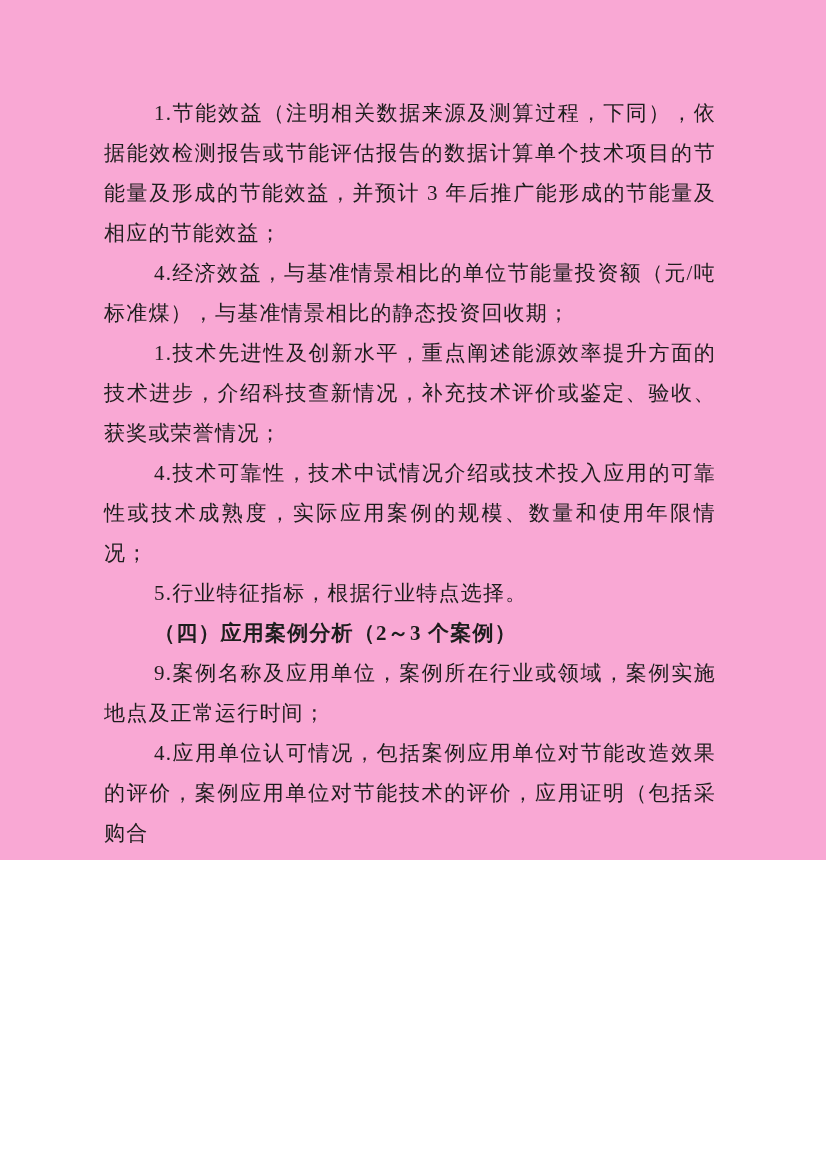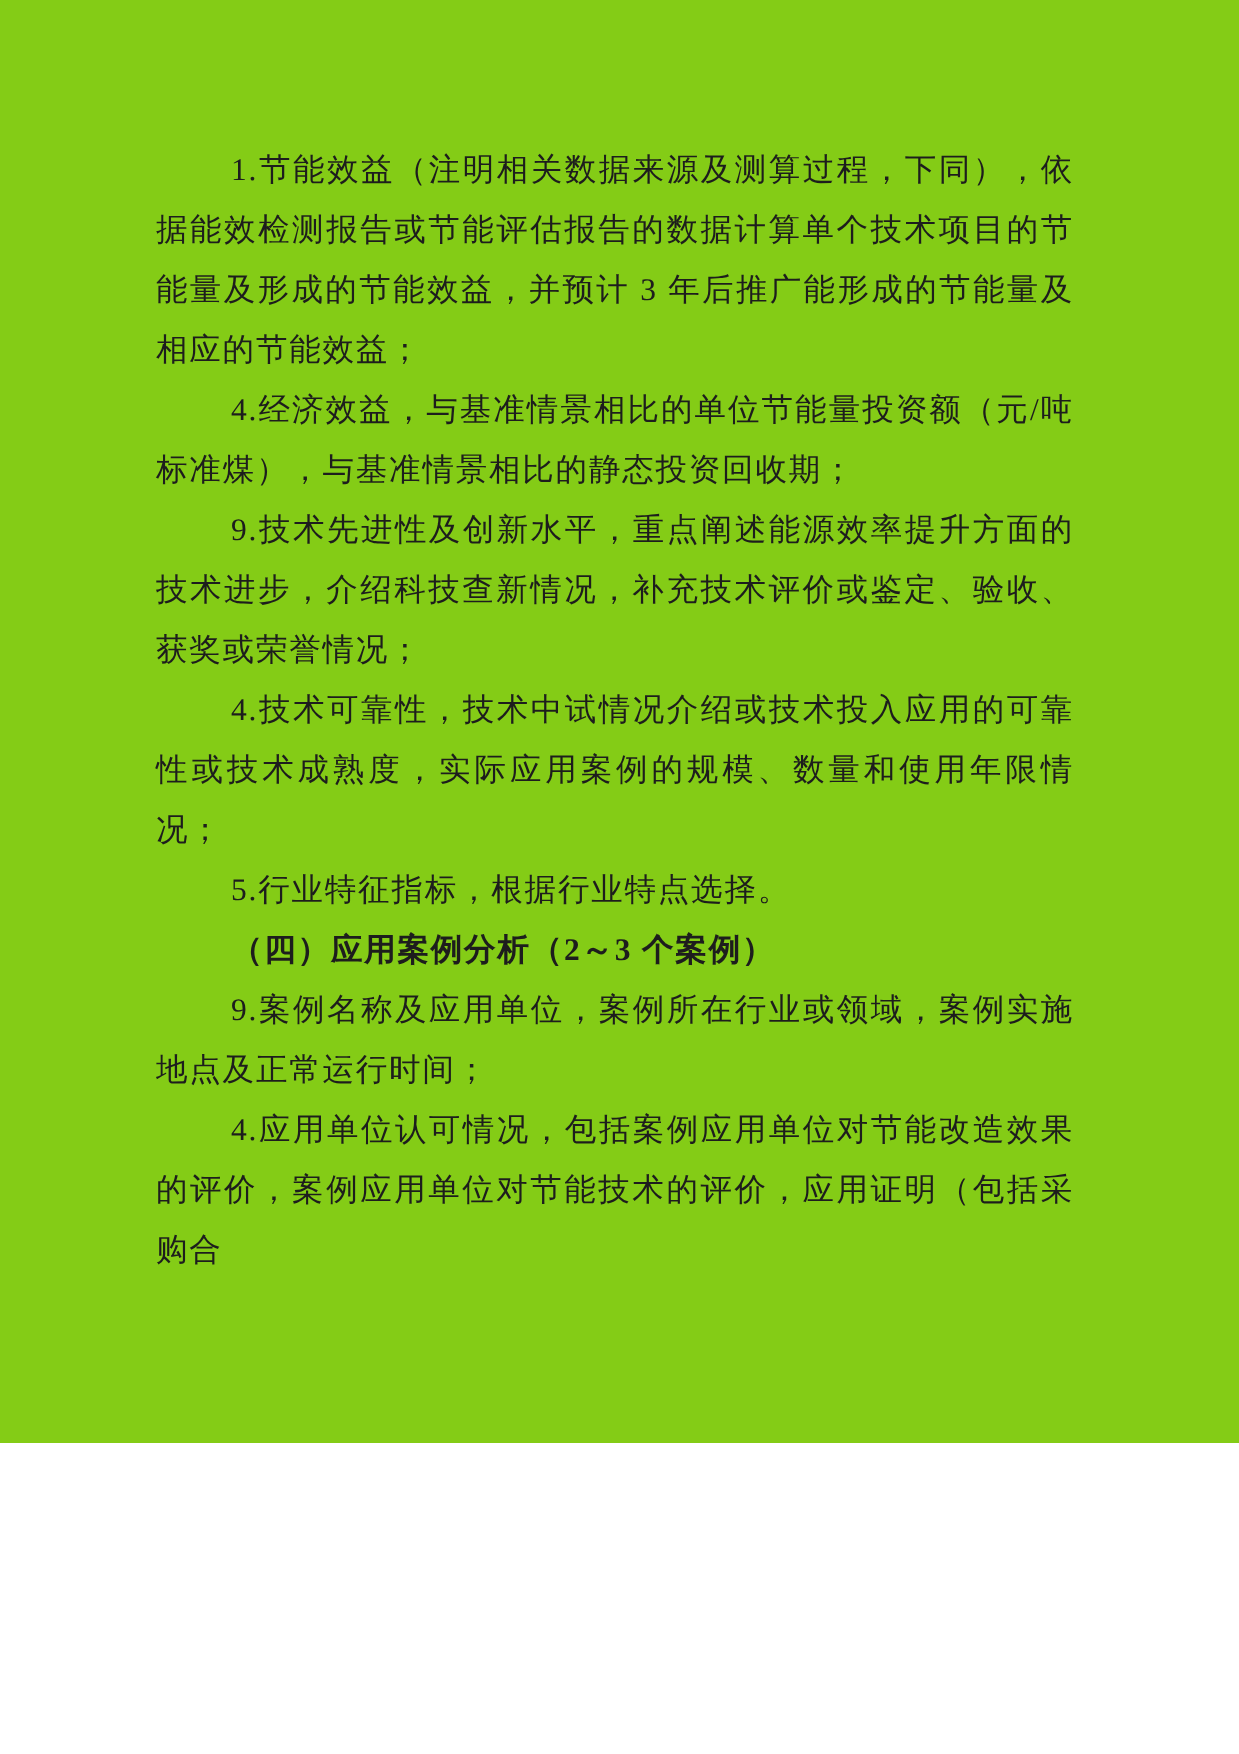--- a/index.html
+++ b/index.html
@@ -3,22 +3,22 @@
 <meta charset="utf-8">
 <style>
   html, body {
     margin: 0;
     padding: 0;
     background: #ffffff;
   }
   .page {
     position: relative;
     width: 826px;
-    height: 962px;
-    background: #84cc16;
+    height: 860px;
+    background: #f9a8d4;
     overflow: hidden;
     font-family: "Liberation Serif", "DejaVu Serif", serif;
     color: #1d1d1d;
   }
   .content {
     position: absolute;
     left: 104px;
     top: 93px;
     width: 612px;
   }
@@ -48,21 +48,21 @@
     color: #2a2a2a;
   }
 </style>
 </head>
 <body>
 
 <div class="page">
   <div class="content">
     <p class="para">1.节能效益（注明相关数据来源及测算过程，下同），依据能效检测报告或节能评估报告的数据计算单个技术项目的节能量及形成的节能效益，并预计 3 年后推广能形成的节能量及相应的节能效益；</p>
     <p class="para">4.经济效益，与基准情景相比的单位节能量投资额（元/吨标准煤），与基准情景相比的静态投资回收期；</p>
-    <p class="para">9.技术先进性及创新水平，重点阐述能源效率提升方面的技术进步，介绍科技查新情况，补充技术评价或鉴定、验收、获奖或荣誉情况；</p>
+    <p class="para">1.技术先进性及创新水平，重点阐述能源效率提升方面的技术进步，介绍科技查新情况，补充技术评价或鉴定、验收、获奖或荣誉情况；</p>
     <p class="para">4.技术可靠性，技术中试情况介绍或技术投入应用的可靠性或技术成熟度，实际应用案例的规模、数量和使用年限情况；</p>
     <p class="para">5.行业特征指标，根据行业特点选择。</p>
     <p class="para heading">（四）应用案例分析（2～3 个案例）</p>
     <p class="para">9.案例名称及应用单位，案例所在行业或领域，案例实施地点及正常运行时间；</p>
     <p class="para">4.应用单位认可情况，包括案例应用单位对节能改造效果的评价，案例应用单位对节能技术的评价，应用证明（包括采购合</p>
   </div>
   <div class="page-number">9</div>
 </div>
 
 </body></html>

